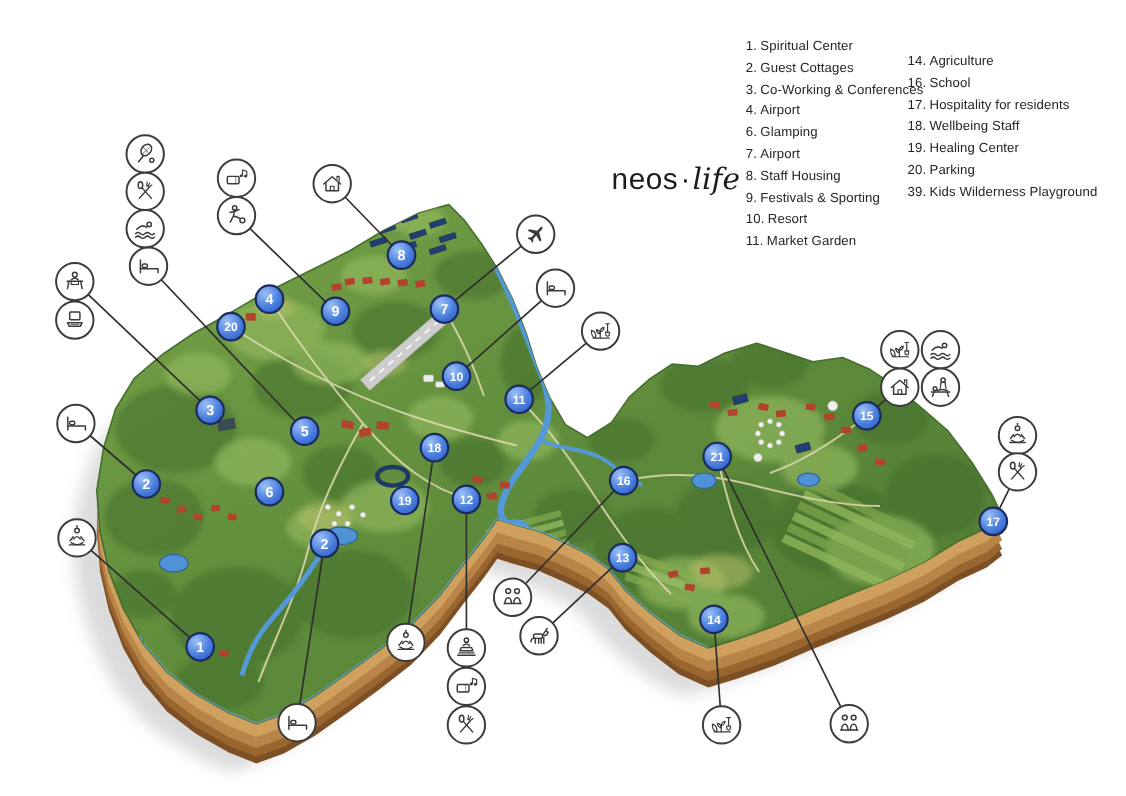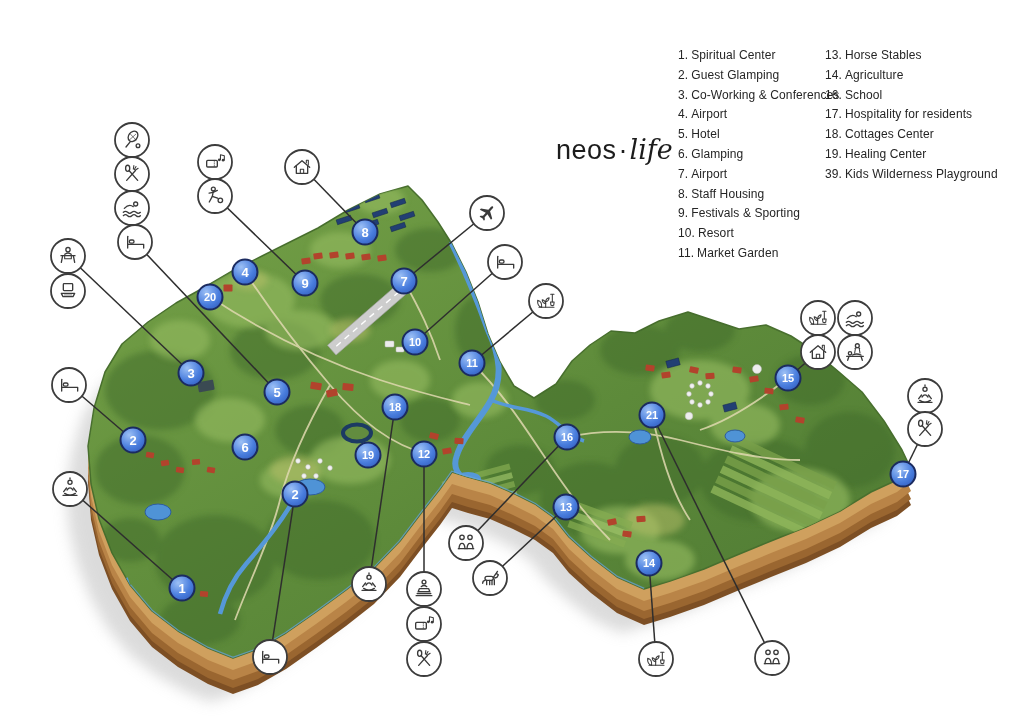--- a/index.html
+++ b/index.html
@@ -3,26 +3,26 @@
 <meta charset="utf-8">
 <style>
   html,body{margin:0;padding:0;background:#fff;}
   .stage{position:relative;width:1024px;height:724px;background:#fff;overflow:hidden;
          font-family:"Liberation Sans",sans-serif;}
   #map-svg{position:absolute;left:0;top:0;}
 
   
   .legend-col{position:absolute;list-style:none;margin:0;padding:0;
               font-size:12px;line-height:19.8px;color:#252525;font-weight:500;letter-spacing:.1px;}
-  .col1{left:678px;top:46px;}
+  .col1{left:678px;top:32px;}
   .col2{left:825px;top:46px;}
   .legend-col .lnum{margin-right:3px;}
 
   
-  .logo{position:absolute;left:556px;top:134px;font-size:27px;color:#1c1c1c;}
+  .logo{position:absolute;left:556px;top:148px;font-size:27px;color:#1c1c1c;}
   .logo-sans{font-family:"Liberation Sans",sans-serif;letter-spacing:.5px;}
   .logo-dot{padding:0 2px;}
   .logo-serif{font-family:"DejaVu Serif",serif;font-style:italic;}
 
   
   .connector{stroke:#2e2e2e;stroke-width:1.5;}
   .icon-circle{fill:#ffffff;stroke:#3c3c3c;stroke-width:1.8;}
   .marker-circle{fill:url(#markerGrad);stroke:#1b2b60;stroke-width:2;}
   .marker-num{fill:#ffffff;font-family:"Liberation Sans",sans-serif;font-weight:bold;}
   #map-svg symbol path,#map-svg symbol circle,#map-svg symbol ellipse,#map-svg symbol rect{
@@ -574,33 +574,32 @@
           <circle r="12.5" class="marker-circle"></circle>
           <text class="marker-num" text-anchor="middle" dy="0.36em" style="font-size: 11px;">21</text>
         </g>
       </g>
 </svg>
 
 <div class="logo"><span class="logo-sans">neos</span><span class="logo-dot">·</span><span class="logo-serif">life</span></div>
 
 <ul class="legend-col col1">
       <li><span class="lnum">1.</span><span>Spiritual Center</span></li>
-      <li><span class="lnum">2.</span><span>Guest Glamping</span></li>
+      <li><span class="lnum">2.</span><span>Guest Cottages</span></li>
       <li><span class="lnum">3.</span><span>Co-Working &amp; Conferences</span></li>
       <li><span class="lnum">4.</span><span>Airport</span></li>
-      <li><span class="lnum">5.</span><span>Hotel</span></li>
       <li><span class="lnum">6.</span><span>Glamping</span></li>
       <li><span class="lnum">7.</span><span>Airport</span></li>
       <li><span class="lnum">8.</span><span>Staff Housing</span></li>
       <li><span class="lnum">9.</span><span>Festivals &amp; Sporting</span></li>
       <li><span class="lnum">10.</span><span>Resort</span></li>
       <li><span class="lnum">11.</span><span>Market Garden</span></li>
     </ul>
 <ul class="legend-col col2">
-      <li><span class="lnum">13.</span><span>Horse Stables</span></li>
       <li><span class="lnum">14.</span><span>Agriculture</span></li>
       <li><span class="lnum">16.</span><span>School</span></li>
       <li><span class="lnum">17.</span><span>Hospitality for residents</span></li>
-      <li><span class="lnum">18.</span><span>Cottages Center</span></li>
+      <li><span class="lnum">18.</span><span>Wellbeing Staff</span></li>
       <li><span class="lnum">19.</span><span>Healing Center</span></li>
+      <li><span class="lnum">20.</span><span>Parking</span></li>
       <li><span class="lnum">39.</span><span>Kids Wilderness Playground</span></li>
     </ul>
 </div>
 
 </body></html>

